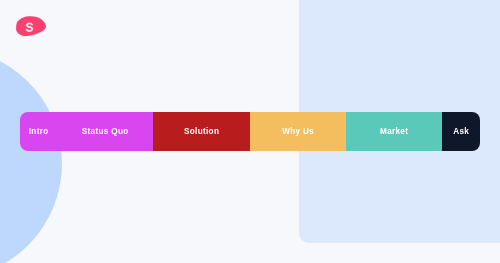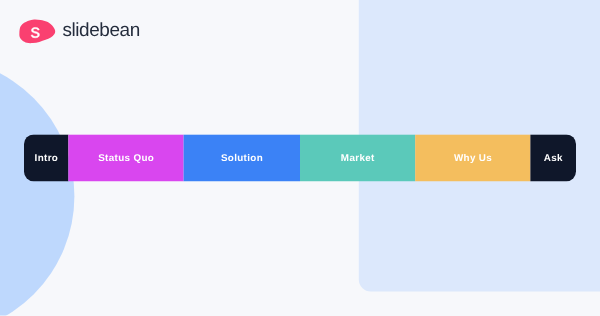--- a/index.html
+++ b/index.html
@@ -29,24 +29,23 @@
 
 <div class="stage">
   <div id="bgblue"></div>
   <div id="bgcircle"></div>
 
   <div class="logo">
     <svg class="bean" viewBox="12 10 40 32">
       <path d="M 16.15 27.60 C 16.22 26.20 16.32 23.97 16.90 22.60 C 17.47 21.23 18.45 20.30 19.60 19.40 C 20.75 18.50 22.33 17.73 23.80 17.20 C 25.27 16.67 26.73 16.30 28.40 16.20 C 30.07 16.10 31.98 16.28 33.80 16.60 C 35.62 16.92 37.68 17.33 39.30 18.10 C 40.92 18.87 42.40 19.98 43.50 21.20 C 44.60 22.42 45.62 24.17 45.90 25.40 C 46.18 26.63 45.80 27.63 45.20 28.60 C 44.60 29.57 43.50 30.43 42.30 31.20 C 41.10 31.97 39.58 32.58 38.00 33.20 C 36.42 33.82 34.57 34.45 32.80 34.90 C 31.03 35.35 29.13 35.77 27.40 35.90 C 25.67 36.03 23.87 36.05 22.40 35.70 C 20.93 35.35 19.58 34.58 18.60 33.80 C 17.62 33.02 16.91 32.03 16.50 31.00 C 16.09 29.97 16.08 29.00 16.15 27.60 Z" fill="#FA4070"></path>
       <path d="M32.81 29.01Q32.81 30.18 31.92 30.82Q31.04 31.45 29.44 31.45Q27.89 31.45 27.05 30.94Q26.21 30.43 25.96 29.35L27.18 29.12Q27.36 29.78 27.91 30.09Q28.46 30.40 29.44 30.40Q30.49 30.40 30.98 30.08Q31.47 29.76 31.47 29.12Q31.47 28.62 31.13 28.32Q30.79 28.01 30.04 27.81L29.05 27.55Q27.86 27.24 27.36 26.95Q26.86 26.65 26.58 26.23Q26.29 25.81 26.29 25.20Q26.29 24.06 27.10 23.47Q27.91 22.88 29.46 22.88Q30.83 22.88 31.64 23.36Q32.45 23.84 32.66 24.91L31.42 25.06Q31.31 24.51 30.80 24.21Q30.30 23.92 29.46 23.92Q28.52 23.92 28.08 24.20Q27.63 24.48 27.63 25.06Q27.63 25.41 27.82 25.64Q28.00 25.87 28.36 26.03Q28.72 26.19 29.88 26.48Q30.98 26.75 31.46 26.99Q31.94 27.22 32.22 27.51Q32.50 27.79 32.65 28.16Q32.81 28.53 32.81 29.01Z" fill="#ffffff" stroke="#ffffff" stroke-width="0.5"></path>
     </svg>
-    <div class="logotext">slidebean</div>
   </div>
 
   <div class="bar">
-    <div class="seg" style="width: 37px; background: #0f172a;">Intro</div>
+    <div class="seg" style="width: 37px; background: #d946ef;">Intro</div>
     <div class="seg" style="width: 96px; background: #d946ef;">Status Quo</div>
-    <div class="seg" style="width: 97px; background: #3b82f6;">Solution</div>
+    <div class="seg" style="width: 97px; background: #b91c1c;">Solution</div>
+    <div class="seg" style="width: 96px; background: rgb(244, 190, 94);">Why Us</div>
     <div class="seg" style="width: 96px; background: rgb(91, 201, 186);">Market</div>
-    <div class="seg" style="width: 96px; background: rgb(244, 190, 94);">Why Us</div>
     <div class="seg" style="width: 38px; background: #0f172a;">Ask</div>
   </div>
 </div>
 
 </body></html>

